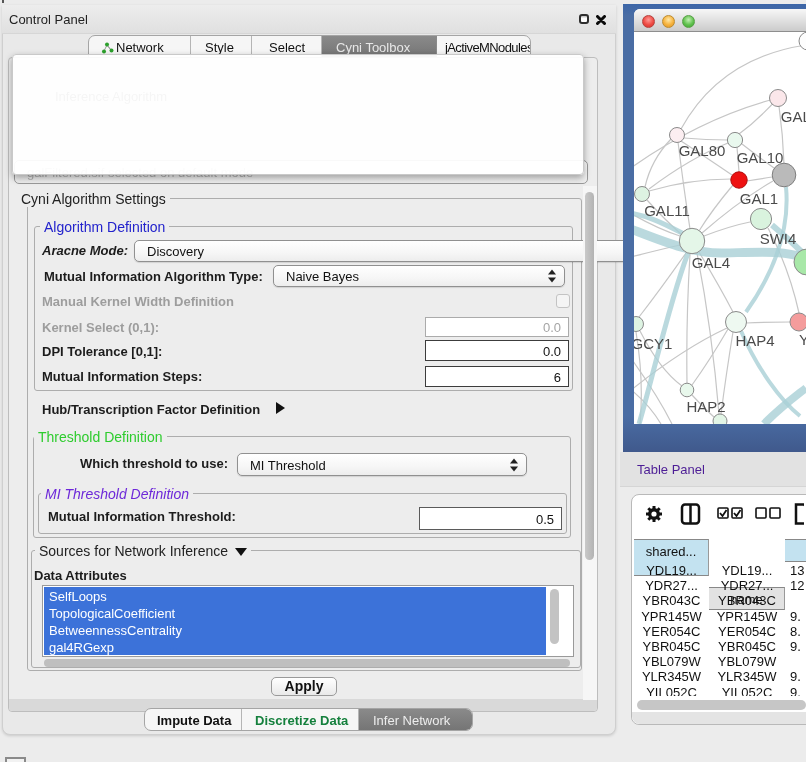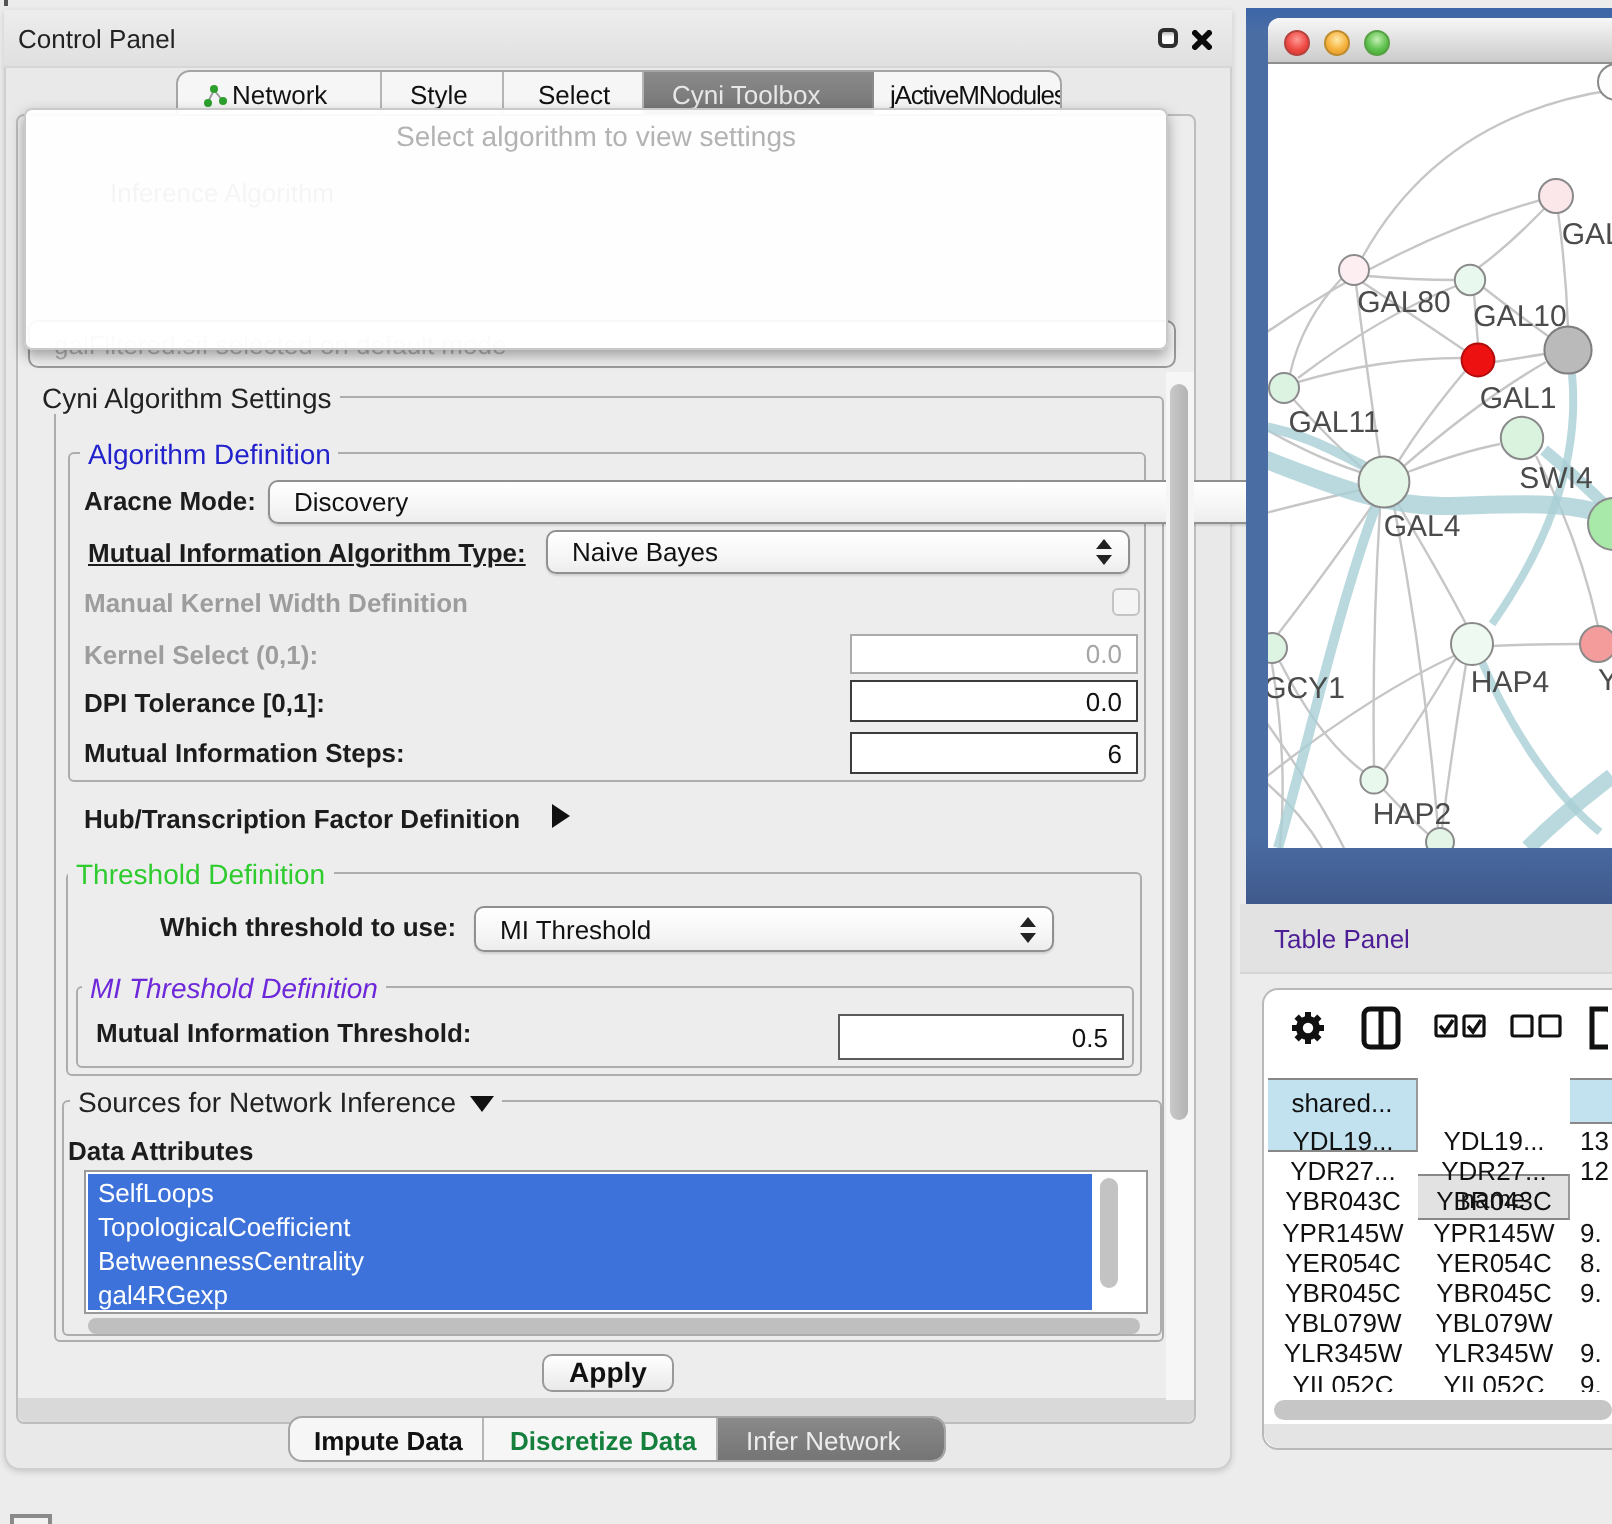--- a/index.html
+++ b/index.html
@@ -64,30 +64,30 @@
 <div class="abs" style="left:14px; top:160px; width:574px; height:24px; border:1px solid #9a9a9a; border-radius:5px; background:linear-gradient(#fff,#eee);">
   <div class="abs" style="left:12px; top:4px; font-size:13px; color:#b5b5b5;">galFiltered.sif selected on default mode</div>
 </div>
 
 <div class="grp" style="left:27px; top:198px; width:555px; height:473px;"></div>
 <div class="abs gtitle" style="left:17px; top:191px; color:#222; font-weight:normal;">Cyni Algorithm Settings</div>
 
 <div class="grp" style="left:34px; top:226px; width:539px; height:165px;"></div>
 <div class="abs gtitle" style="left:40px; top:219px; color:#2222cc;">Algorithm Definition</div>
 
-<div class="abs lbl" style="left:42px; top:243px;">Aracne Mode:</div>
+<div class="abs lbl" style="left:42px; top:243px;font-style:italic;">Aracne Mode:</div>
 <div class="combo" style="left:134px; top:240px; width:518px; height:22px;">
   <span class="ctext">Discovery</span>
   <span class="steppers">
       <span class="tri-up"></span>
       <span class="tri-dn"></span>
     </span>
 </div>
 
-<div class="abs lbl" style="left:44px; top:269px;text-decoration:underline;">Mutual Information Algorithm Type:</div>
+<div class="abs lbl" style="left:44px; top:269px;">Mutual Information Algorithm Type:</div>
 <div class="combo" style="left:273px; top:265px; width:292px; height:22px;">
   <span class="ctext">Naive Bayes</span>
   <span class="steppers">
       <span class="tri-up"></span>
       <span class="tri-dn"></span>
     </span>
 </div>
 
 <div class="abs lbl dis" style="left:42px; top:294px;">Manual Kernel Width Definition</div>
 <div class="abs" style="left:556px; top:294px; width:14px; height:14px; border:1px solid #c3c3c3; border-radius:3px; background:#f4f4f4;"></div>
@@ -150,21 +150,20 @@
 <div class="abs" style="left:144px; top:708px; width:329px; height:23px; background:#f6f6f6; border:1px solid #a5a5a5; border-radius:7px; overflow:hidden;">
   <div class="abs" style="left:0; top:0; width:97px; height:23px; border-right:1px solid #b5b5b5;"></div>
   <div class="abs" style="left:97px; top:0; width:117px; height:23px; border-right:1px solid #b5b5b5;"></div>
   <div class="abs" style="left:214px; top:0; width:115px; height:23px; background:linear-gradient(#8a8a8a,#737373);"></div>
   <div class="abs" style="left:12px; top:4px; font-size:13px; font-weight:bold; color:#111;">Impute Data</div>
   <div class="abs" style="left:110px; top:4px; font-size:13px; font-weight:bold; color:#15803d;">Discretize Data</div>
   <div class="abs" style="left:228px; top:4px; font-size:13px; color:#ededed;">Infer Network</div>
 </div>
 
 <div class="abs" style="left:12px; top:54px; width:572px; height:121px; background:rgba(255,255,255,0.94); border:1px solid #c9c9c9; border-radius:4px; box-shadow:0 3px 7px rgba(0,0,0,0.35); z-index:50;">
-  <div class="abs" style="left:0; top:5px; width:100%; text-align:center; font-size:14px; color:#b3b3b3;">Select algorithm to view settings</div>
 </div>
 
 <div class="abs" style="left:623px; top:4px; width:183px; height:448px; background:linear-gradient(180deg,#3c66a8 0,#4a6da4 12px,#4a6da4 92%,#40598c 100%);"></div>
 
 <div class="abs" style="left:634px; top:9px; width:172px; height:415px; background:#fff; border-radius:6px 0 0 0;"></div>
 <div class="abs" style="left:634px; top:9px; width:172px; height:23px; background:linear-gradient(#f7f7f7,#cbcbcb); border-bottom:1px solid #8e8e8e; border-radius:6px 0 0 0;"></div>
 <div class="abs" style="left:642px; top:15px; width:13px; height:13px; border-radius:50%; background:radial-gradient(circle at 50% 35%, #ff9a96 0%, #ee4b44 55%, #d32f2a 100%); border:0.5px solid #b5423e;"></div>
 <div class="abs" style="left:662px; top:15px; width:13px; height:13px; border-radius:50%; background:radial-gradient(circle at 50% 35%, #ffe9a8 0%, #f6b23d 55%, #dd9329 100%); border:0.5px solid #bd8c2f;"></div>
 <div class="abs" style="left:682px; top:15px; width:13px; height:13px; border-radius:50%; background:radial-gradient(circle at 50% 35%, #c4f0b4 0%, #60c14e 55%, #3da32e 100%); border:0.5px solid #57a046;"></div>
 

